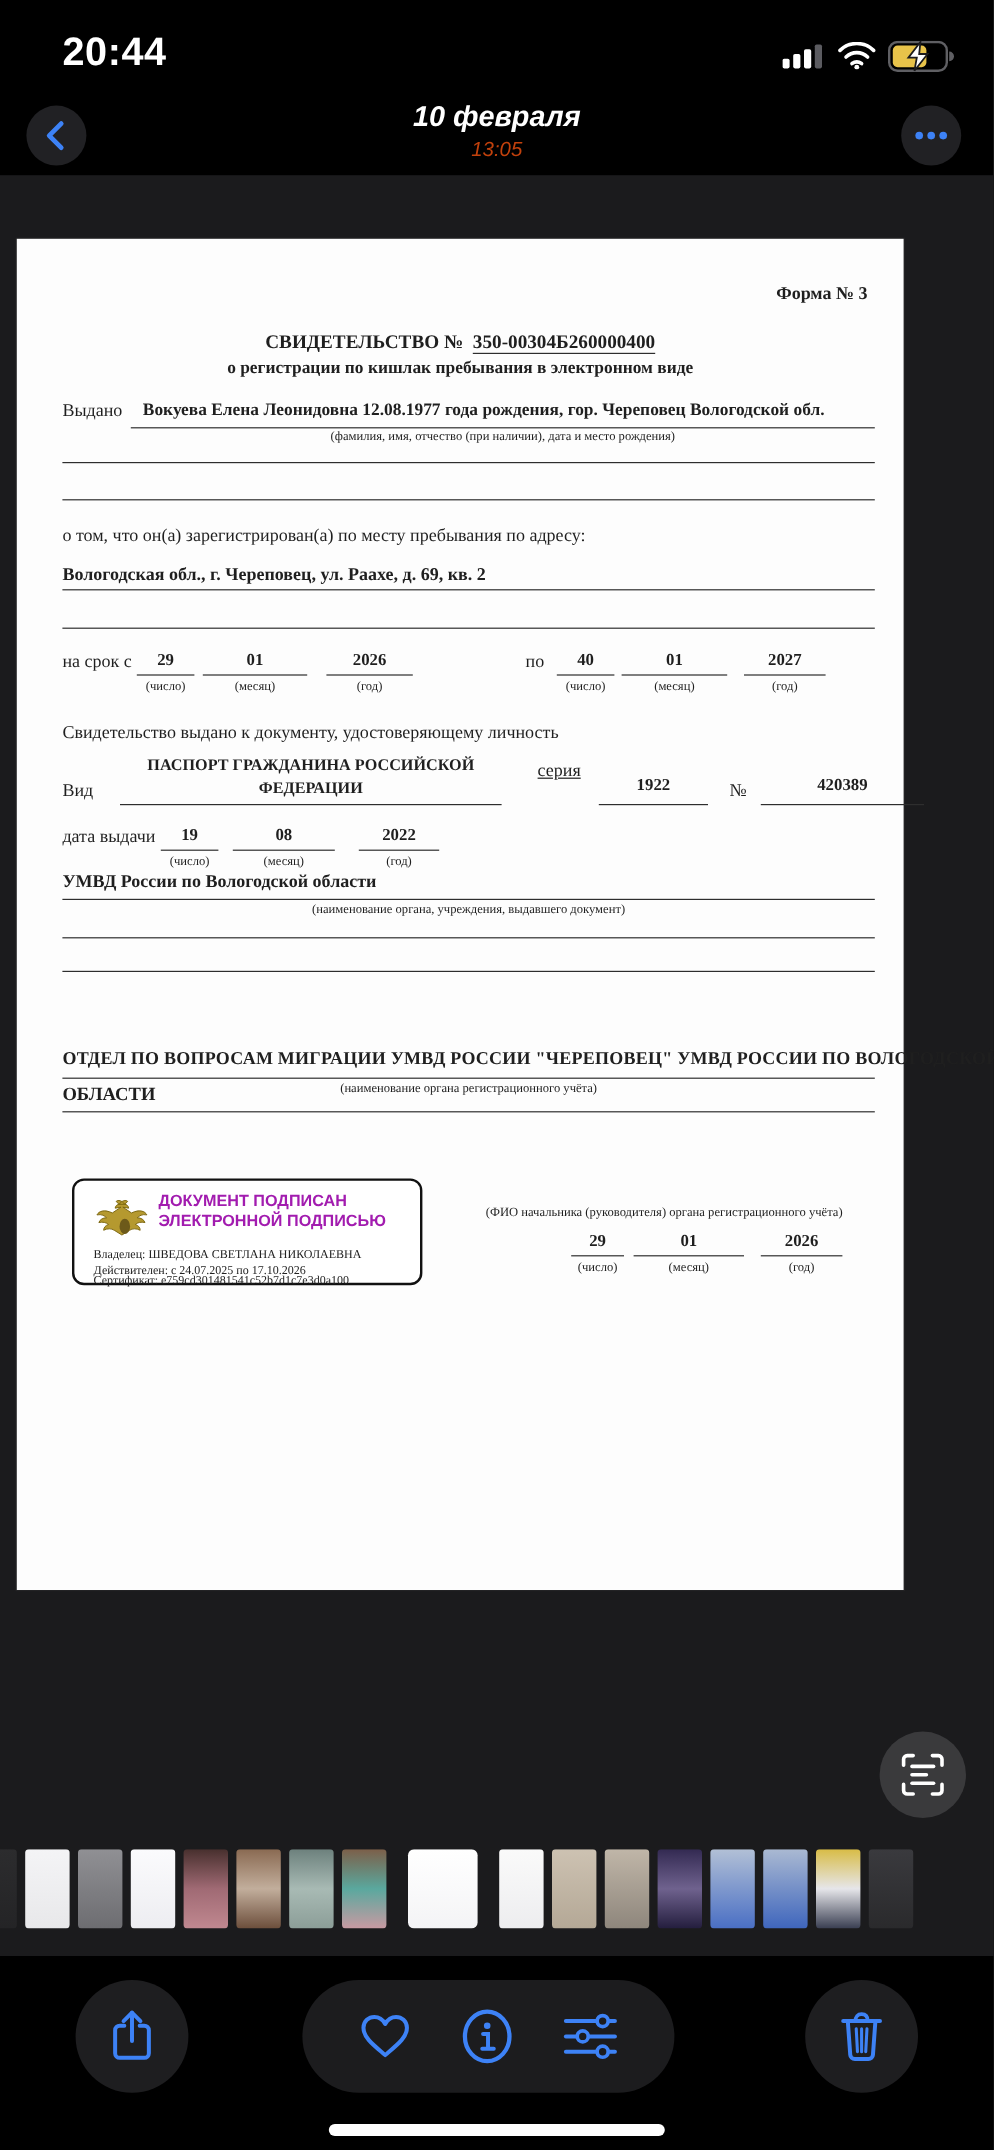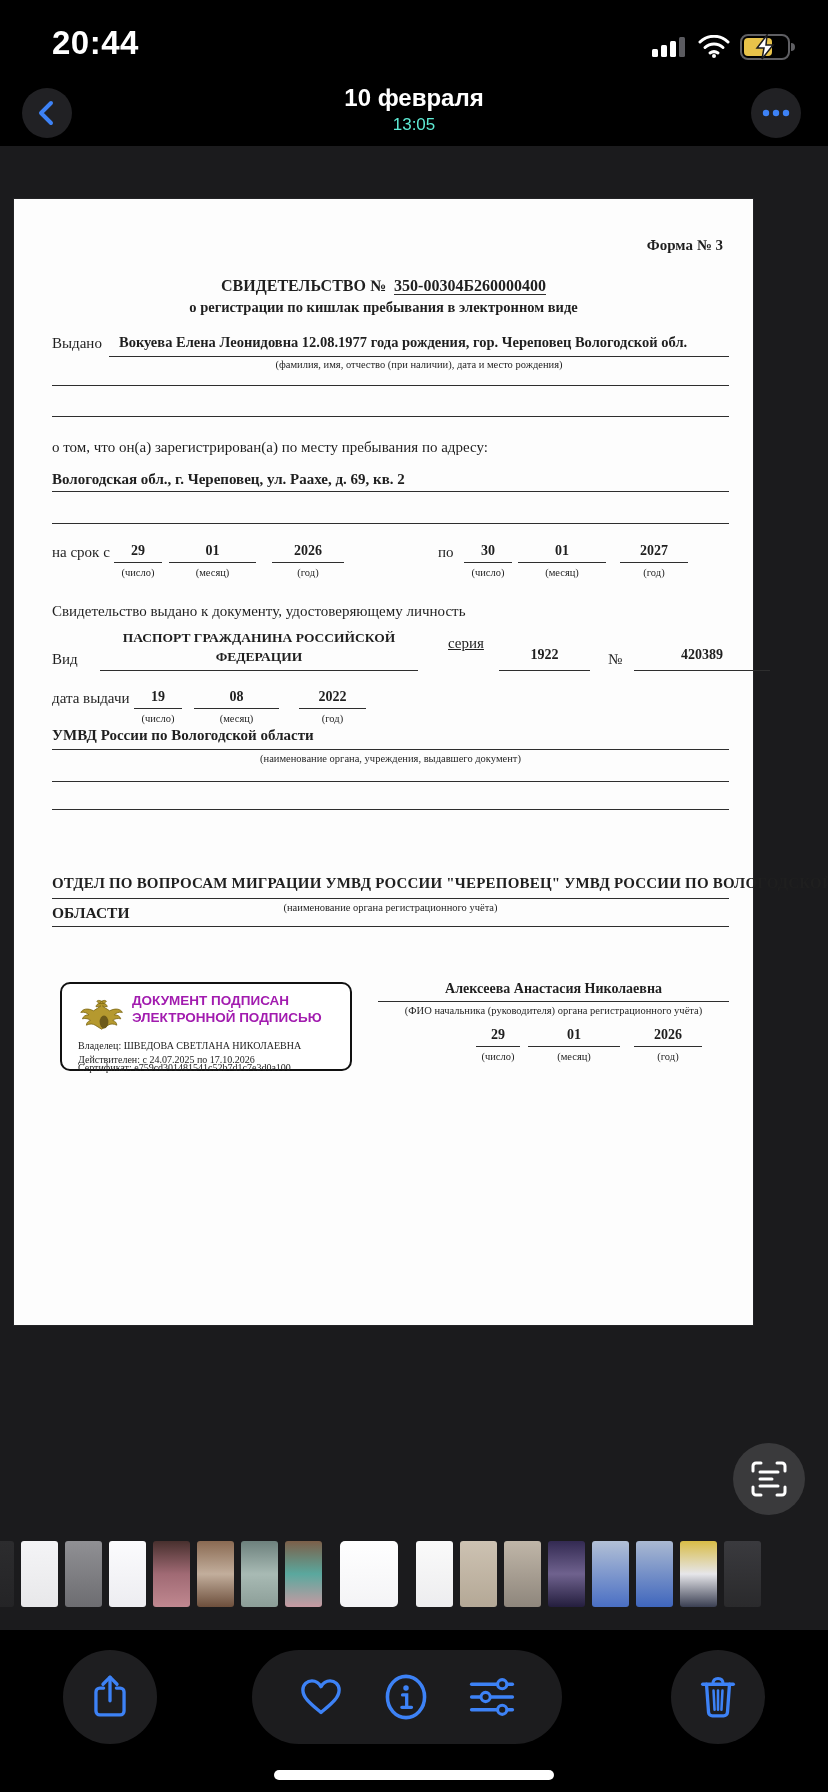--- a/index.html
+++ b/index.html
@@ -8,29 +8,29 @@
   .screen { position:relative; width:828px; height:1792px; background:#000; }
 
   
   .statusbar { position:absolute; left:0; top:0; width:828px; height:88px; }
   .time { position:absolute; left:52px; top:24px; color:#fff; font-size:33px; font-weight:700; letter-spacing:.5px; }
   .sig { position:absolute; left:652px; top:36px; }
   .wifi { position:absolute; left:698px; top:35px; }
   .batt { position:absolute; left:740px; top:34px; }
 
   
-  .nav { position:absolute; left:0; top:84px; width:828px; height:62px; }
+  .nav { position:absolute; left:0; top:84px; width:828px; height:62px;font-style:italic; }
   .circle-btn { position:absolute; width:50px; height:50px; border-radius:50%; background:#212124;
     display:flex; align-items:center; justify-content:center; }
   .back { left:22px; top:4px; }
   .more { left:751px; top:4px; }
   .nav-title { position:absolute; left:0; top:0; width:100%; text-align:center;
     color:#fff; font-size:24px; font-weight:600; }
   .nav-sub { position:absolute; left:0; top:31px; width:100%; text-align:center;
-    color:#5eead4; font-size:17px; }
+    color:#c2410c; font-size:17px; }
 
   
   .stage { position:absolute; left:0; top:146px; width:828px; height:1484px; background:#1b1b1d; }
   .page { position:absolute; left:14px; top:53px; width:739px; height:1126px; background:#fdfdfd;
     color:#1f1f1f; font-family:"Liberation Serif", serif; box-shadow:0 0 0 1px rgba(255,255,255,.04); }
   .abs { position:absolute; }
   .b { font-weight:700; }
   .u { border-bottom:1.5px solid #2e2e2e; }
   .cap { font-size:10.5px; color:#1f1f1f; text-align:center; }
   .hr { position:absolute; left:38px; right:24px; border-bottom:1.5px solid #2e2e2e; }
@@ -132,21 +132,21 @@
 
       <div class="abs b" style="top:272px; left:38px; right:24px; height:21px; border-bottom:1.5px solid #2e2e2e; font-size:15px; white-space:nowrap;">Вологодская обл., г. Череповец, ул. Раахе, д. 69, кв. 2</div>
 
       <div class="hr" style="top:324px;"></div>
 
       <div class="abs doc-text" style="top:345px; left:38px;">на срок с</div>
       <div class="slot" style="top:344px; left:100px; width:48px;">29</div>
       <div class="slot" style="top:344px; left:155px; width:87px;">01</div>
       <div class="slot" style="top:344px; left:258px; width:72px;">2026</div>
       <div class="abs doc-text" style="top:345px; left:424px;">по</div>
-      <div class="slot" style="top:344px; left:450px; width:48px;">30</div>
+      <div class="slot" style="top:344px; left:450px; width:48px;">40</div>
       <div class="slot" style="top:344px; left:504px; width:88px;">01</div>
       <div class="slot" style="top:344px; left:606px; width:68px;">2027</div>
       <div class="abs cap" style="top:368px; left:100px; width:48px;">(число)</div>
       <div class="abs cap" style="top:368px; left:155px; width:87px;">(месяц)</div>
       <div class="abs cap" style="top:368px; left:258px; width:72px;">(год)</div>
       <div class="abs cap" style="top:368px; left:450px; width:48px;">(число)</div>
       <div class="abs cap" style="top:368px; left:504px; width:88px;">(месяц)</div>
       <div class="abs cap" style="top:368px; left:606px; width:68px;">(год)</div>
 
       <div class="abs doc-text" style="top:404px; left:38px;">Свидетельство выдано к документу, удостоверяющему личность</div>
@@ -187,21 +187,20 @@
         </svg>
         <div class="stamp-head">
           <div>ДОКУМЕНТ ПОДПИСАН</div>
           <div>ЭЛЕКТРОННОЙ ПОДПИСЬЮ</div>
         </div>
         <div class="stamp-line" style="top:42px;margin-top:36px;">Сертификат: e759cd301481541c52b7d1c7e3d0a100</div>
         <div class="stamp-line" style="top:56px;">Владелец: ШВЕДОВА СВЕТЛАНА НИКОЛАЕВНА</div>
         <div class="stamp-line" style="top:70px;">Действителен: с 24.07.2025 по 17.10.2026</div>
       </div>
 
-      <div class="abs b" style="top:782px; left:364px; right:24px; height:21px; border-bottom:1.5px solid #2e2e2e; text-align:center; font-size:14px;">Алексеева Анастасия Николаевна</div>
       <div class="abs cap" style="top:806px; left:364px; right:24px;">(ФИО начальника (руководителя) органа регистрационного учёта)</div>
 
       <div class="slot" style="top:828px; left:462px; width:44px;">29</div>
       <div class="slot" style="top:828px; left:514px; width:92px;">01</div>
       <div class="slot" style="top:828px; left:620px; width:68px;">2026</div>
       <div class="abs cap" style="top:852px; left:462px; width:44px;">(число)</div>
       <div class="abs cap" style="top:852px; left:514px; width:92px;">(месяц)</div>
       <div class="abs cap" style="top:852px; left:620px; width:68px;">(год)</div>
     </div>
   </div>

